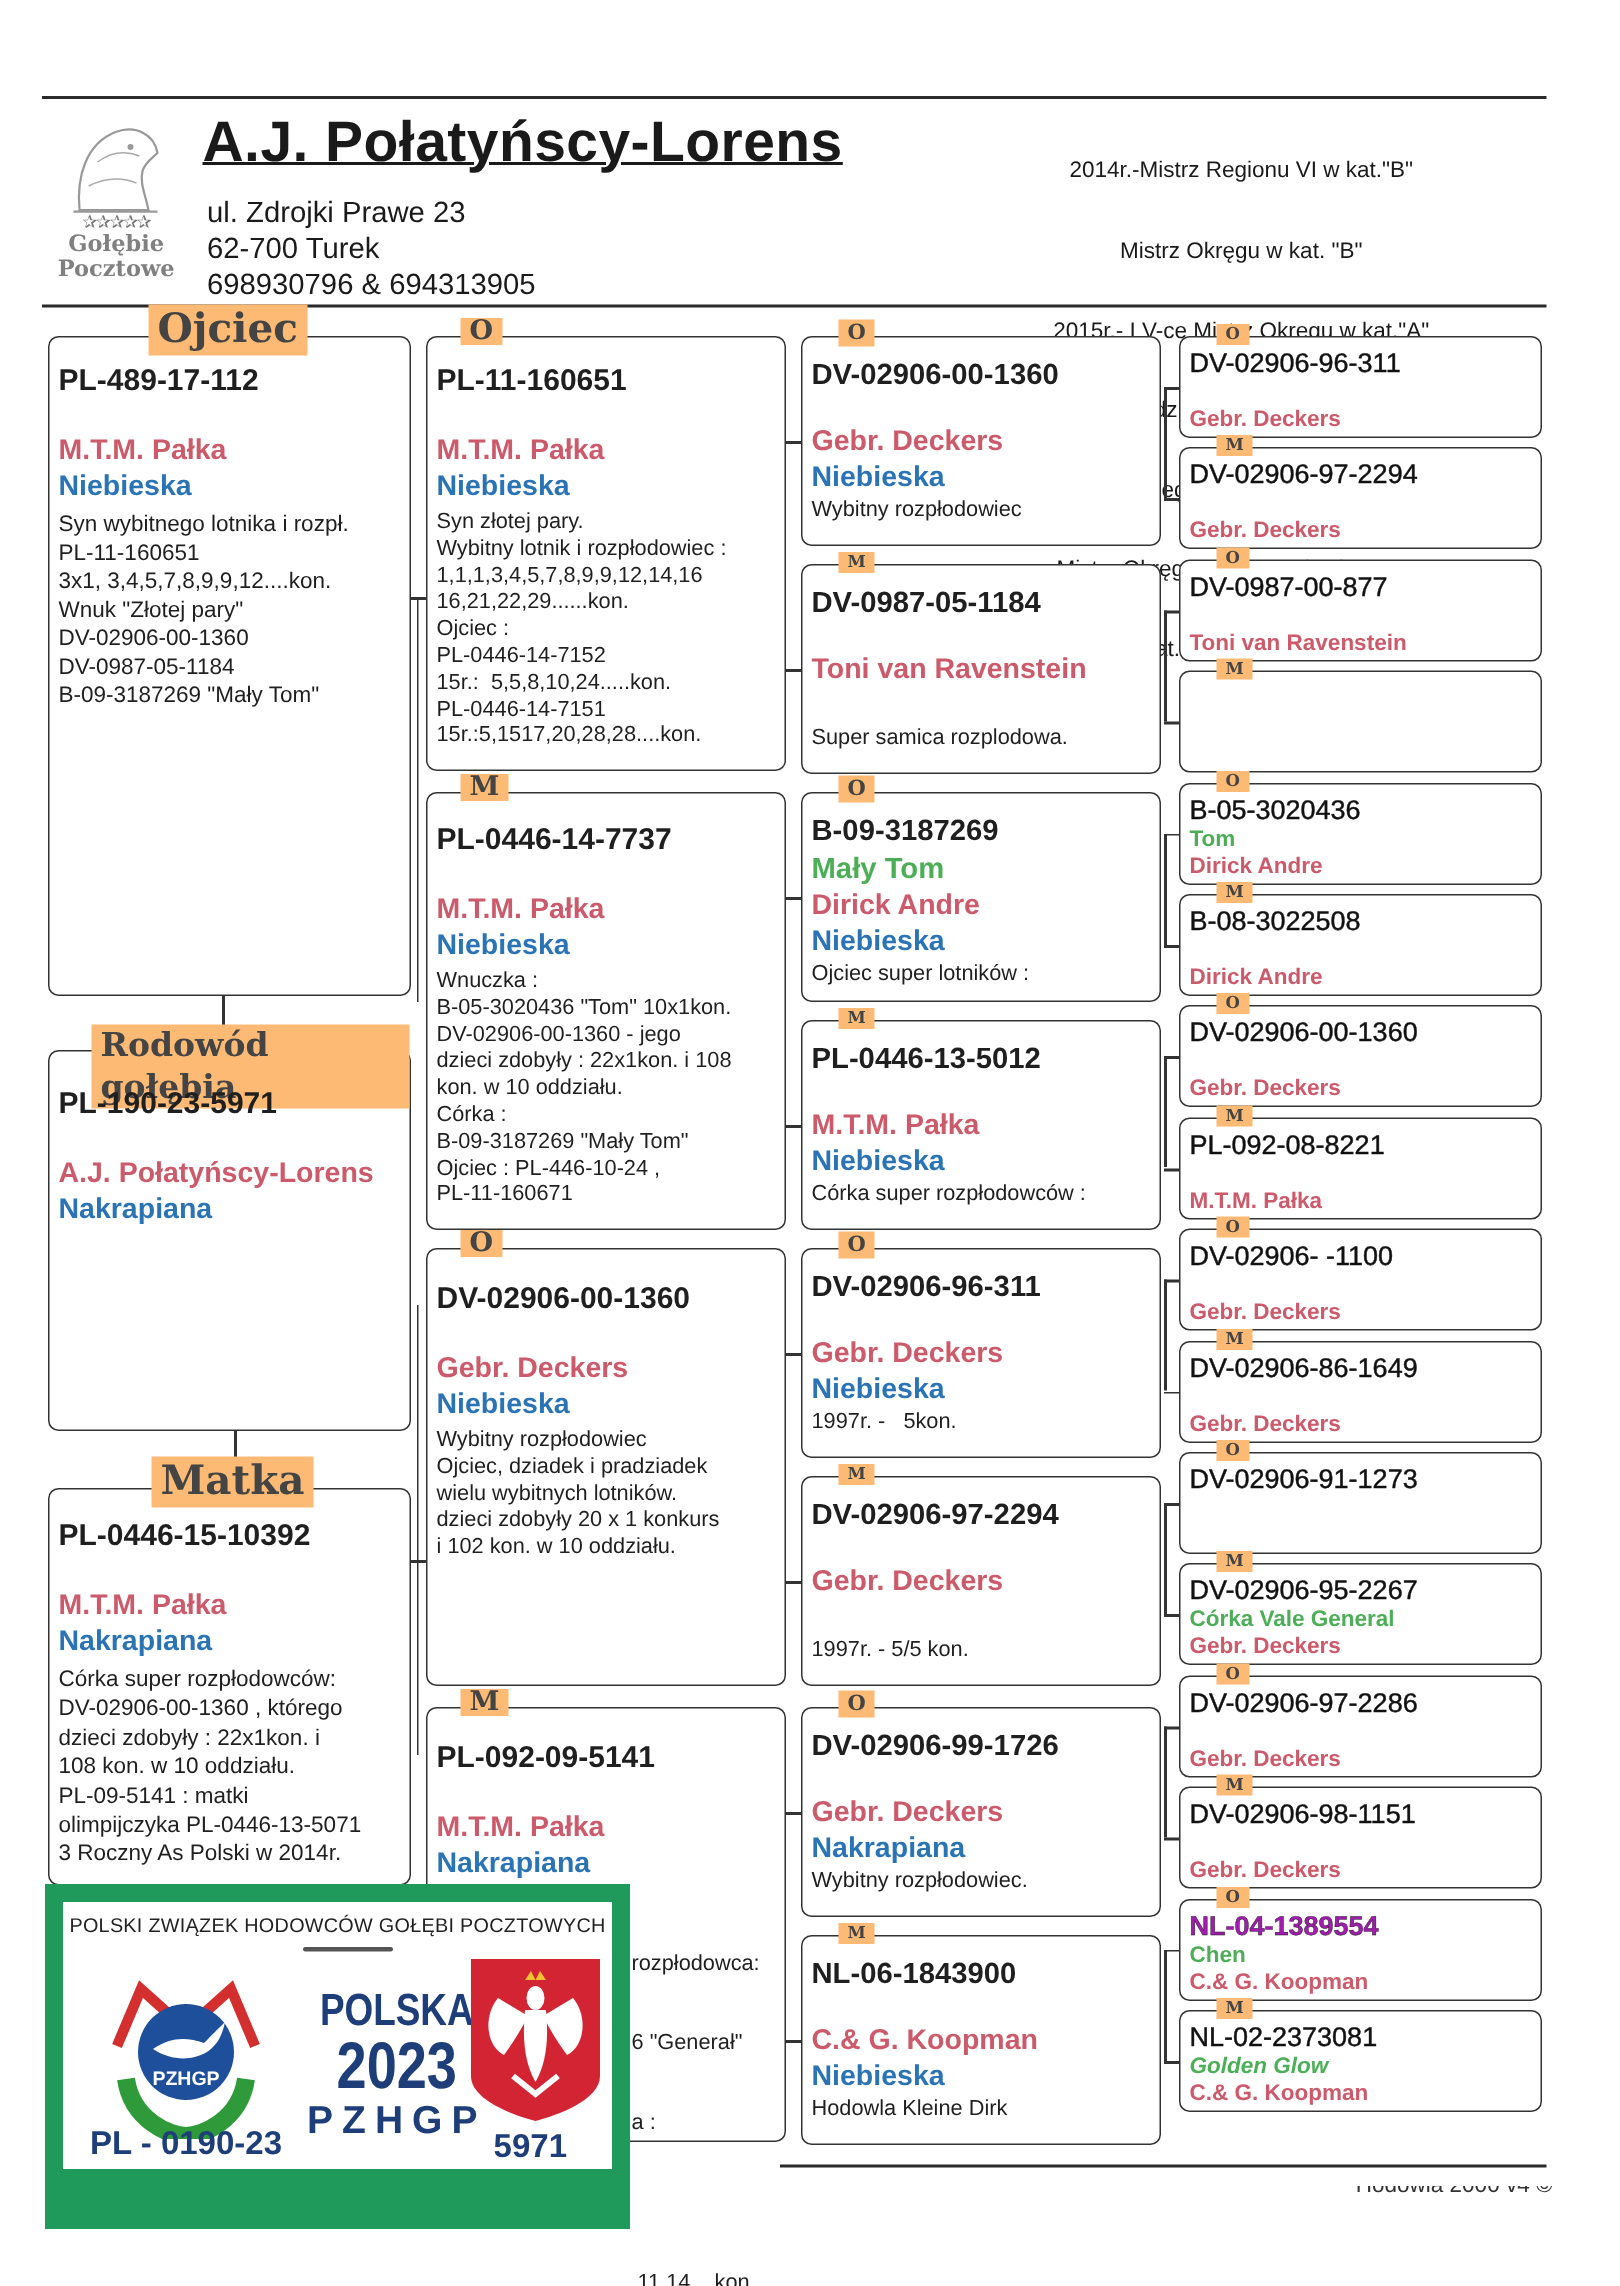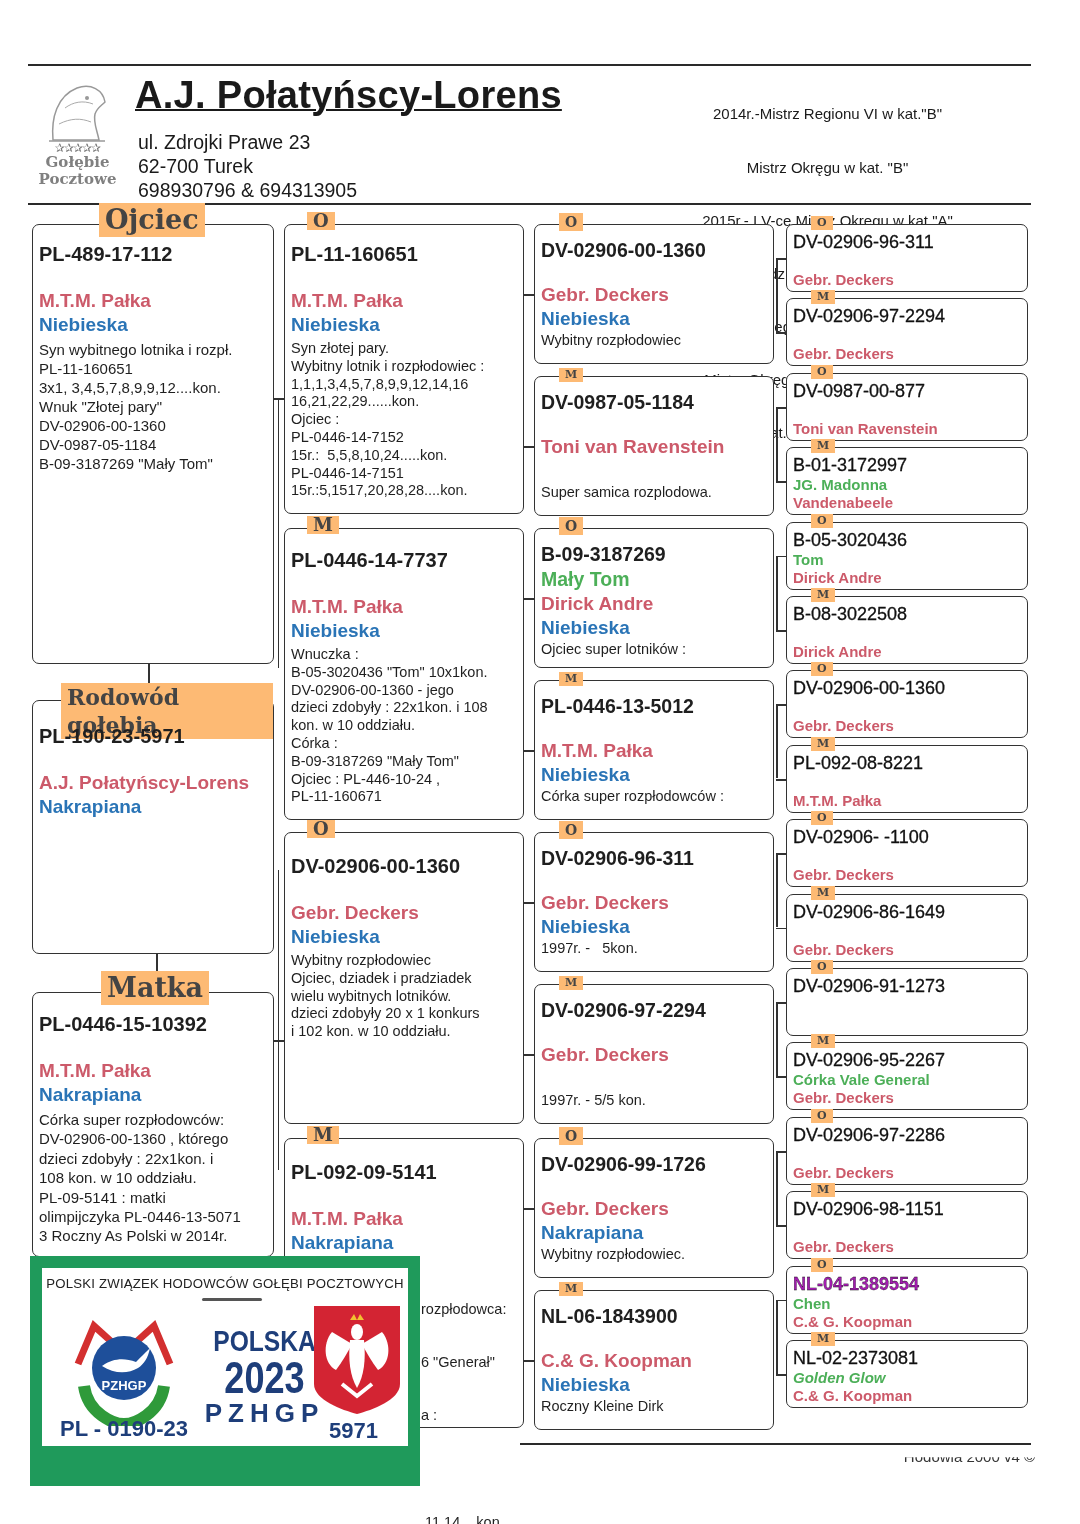--- a/index.html
+++ b/index.html
@@ -266,21 +266,21 @@
       </div>
     </div>
     <div class="line-h" style="left: 524px; top: 1208px; width: 10px;"></div>
     <div class="box" style="left: 534px; top: 1290px; width: 240px; height: 140px;">
       <div class="legend xs" style="left:24px;">M</div>
       <div class="inner" style="top:14px;">
         <div class="ring" style="font-size:19.5px;">NL-06-1843900</div>
 
         <div class="owner" style="font-size:19px; margin-top:22px;">C.&amp; G. Koopman</div>
         <div class="color" style="font-size:19px; margin-top:2px; min-height:22px;">Niebieska</div>
-        <div class="note" style="font-size:14.5px; margin-top:2px;">Roczny Kleine Dirk</div>
+        <div class="note" style="font-size:14.5px; margin-top:2px;">Hodowla Kleine Dirk</div>
       </div>
     </div>
     <div class="line-h" style="left: 524px; top: 1360px; width: 10px;"></div>
   </div>
 
 <div id="col4">
     <div class="box" style="left: 786px; top: 224px; width: 242px; height: 68px;">
       <div class="legend xs" style="left:24px;">O</div>
       <div class="inner" style="top:7px;">
         <div class="ring" style="font-size:18px; font-weight:normal; color:#111; -webkit-text-stroke:0.3px #111;">DV-02906-96-311</div>
@@ -302,25 +302,20 @@
       <div class="legend xs" style="left:24px;">O</div>
       <div class="inner" style="top:7px;">
         <div class="ring" style="font-size:18px; font-weight:normal; color:#111; -webkit-text-stroke:0.3px #111;">DV-0987-00-877</div>
         <div class="pname" style="font-size:15px; min-height:18px;"></div>
         <div class="owner" style="font-size:15px;">Toni van Ravenstein</div>
       </div>
     </div>
     <div class="line-h" style="left: 776px; top: 406.8px; width: 10px;"></div>
     <div class="box" style="left: 786px; top: 447.2px; width: 242px; height: 68px;">
       <div class="legend xs" style="left:24px;">M</div>
-      <div class="inner" style="top:7px;">
-        <div class="ring" style="font-size:18px; font-weight:normal; color:#111; -webkit-text-stroke:0.3px #111;">B-01-3172997</div>
-        <div class="pname" style="font-size:15px; min-height:18px;">JG. Madonna</div>
-        <div class="owner" style="font-size:15px;">Vandenabeele</div>
-      </div>
     </div>
     <div class="line-h" style="left: 776px; top: 481.2px; width: 10px;"></div>
     <div class="box" style="left: 786px; top: 521.6px; width: 242px; height: 68px;">
       <div class="legend xs" style="left:24px;">O</div>
       <div class="inner" style="top:7px;">
         <div class="ring" style="font-size:18px; font-weight:normal; color:#111; -webkit-text-stroke:0.3px #111;">B-05-3020436</div>
         <div class="pname" style="font-size:15px; min-height:18px;">Tom</div>
         <div class="owner" style="font-size:15px;">Dirick Andre</div>
       </div>
     </div>

